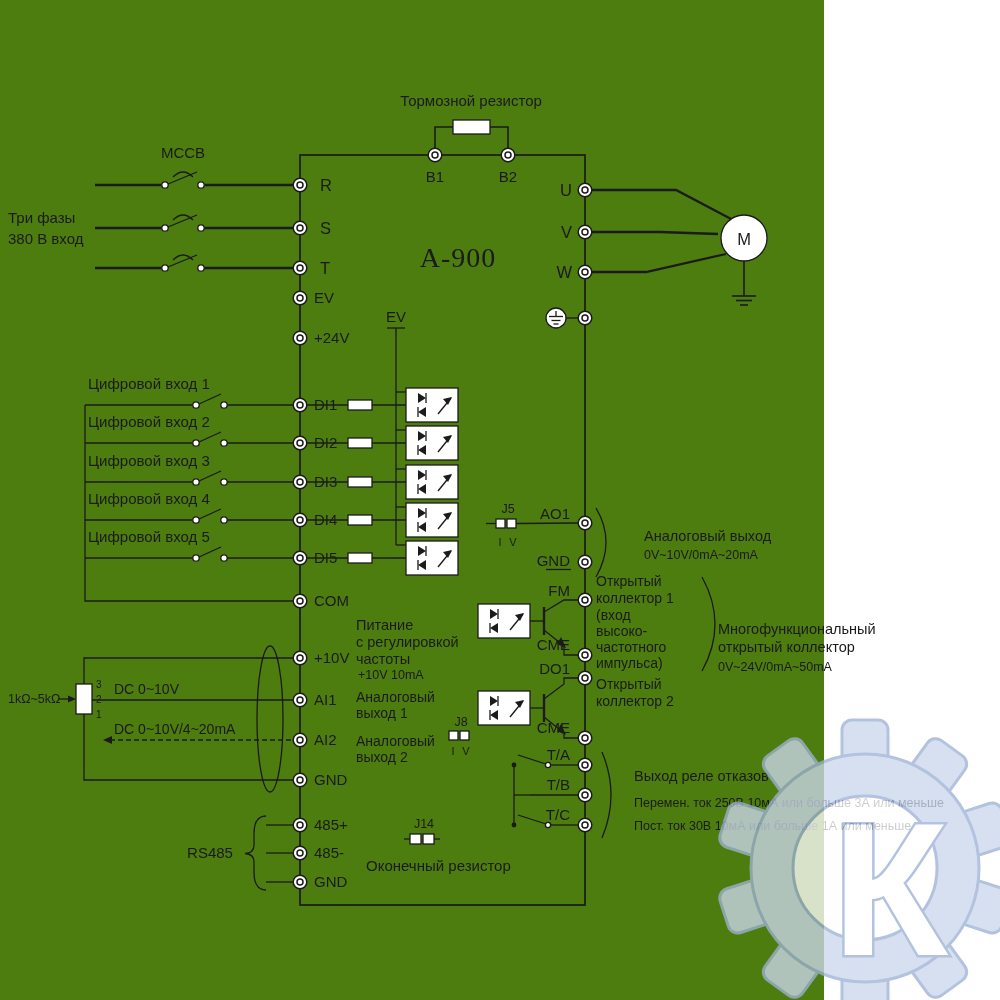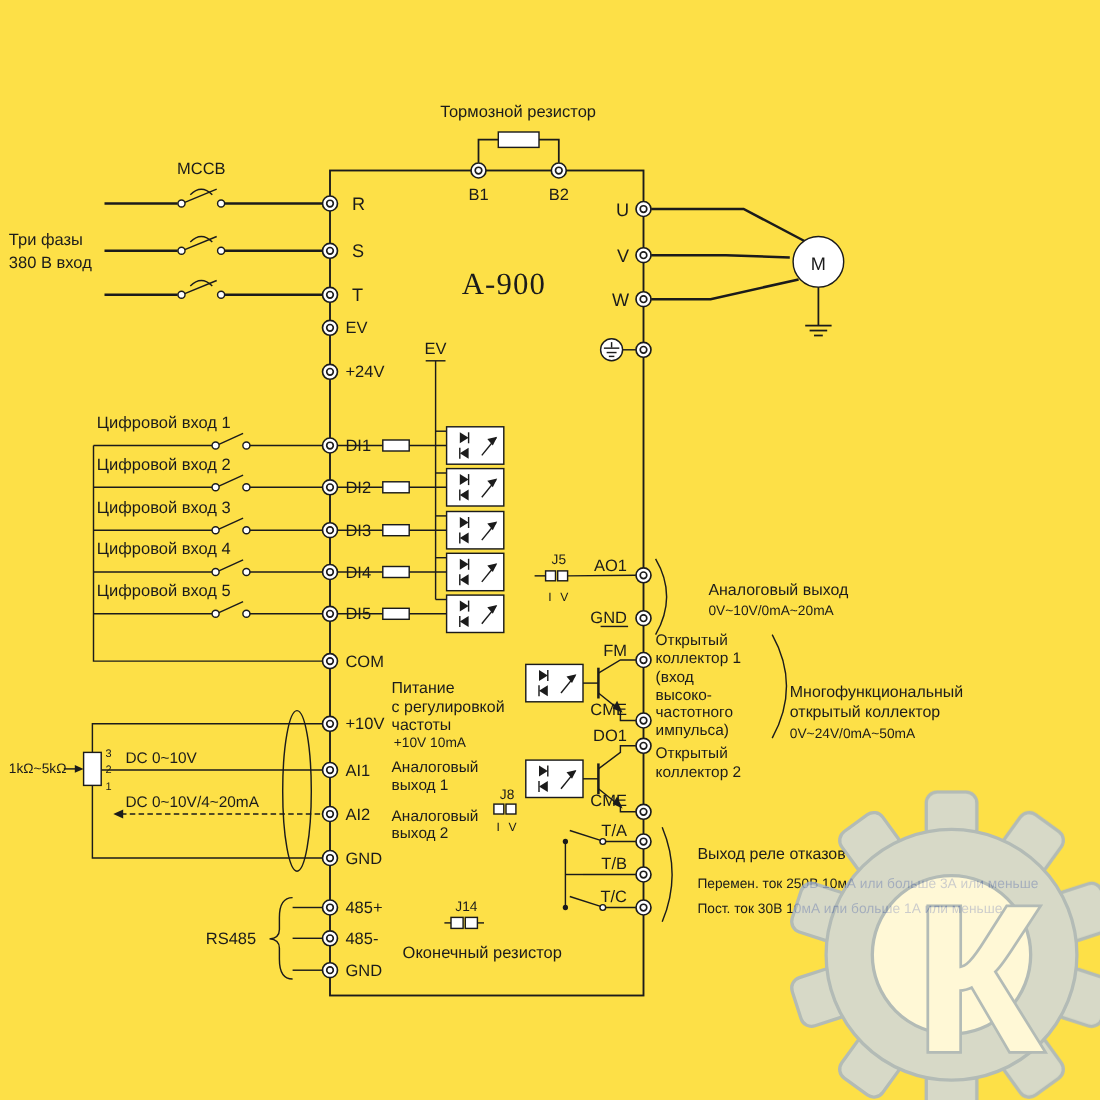--- a/index.html
+++ b/index.html
@@ -1,16 +1,16 @@
 <!DOCTYPE html>
 <html><head>
 <meta charset="utf-8">
 <style>
   html,body{margin:0;padding:0;background:#ffffff;}
-  .stage{width:1000px;height:1000px;position:relative;background:#fde047;
+  .stage{width:824px;height:1000px;position:relative;background:#4d7c0f;
          font-family:"Liberation Sans",sans-serif;}
   svg text{fill:#1b1b1b;font-family:"Liberation Sans",sans-serif;}
   .lbl{font-size:15px;}
   .big{font-size:16.5px;}
   .mid{font-size:14px;}
   .mid2{font-size:14.5px;}
   .sm{font-size:12.5px;}
   .xs{font-size:11px;}
   .pin{font-size:10px;}
   .jl{font-size:12.5px;}

